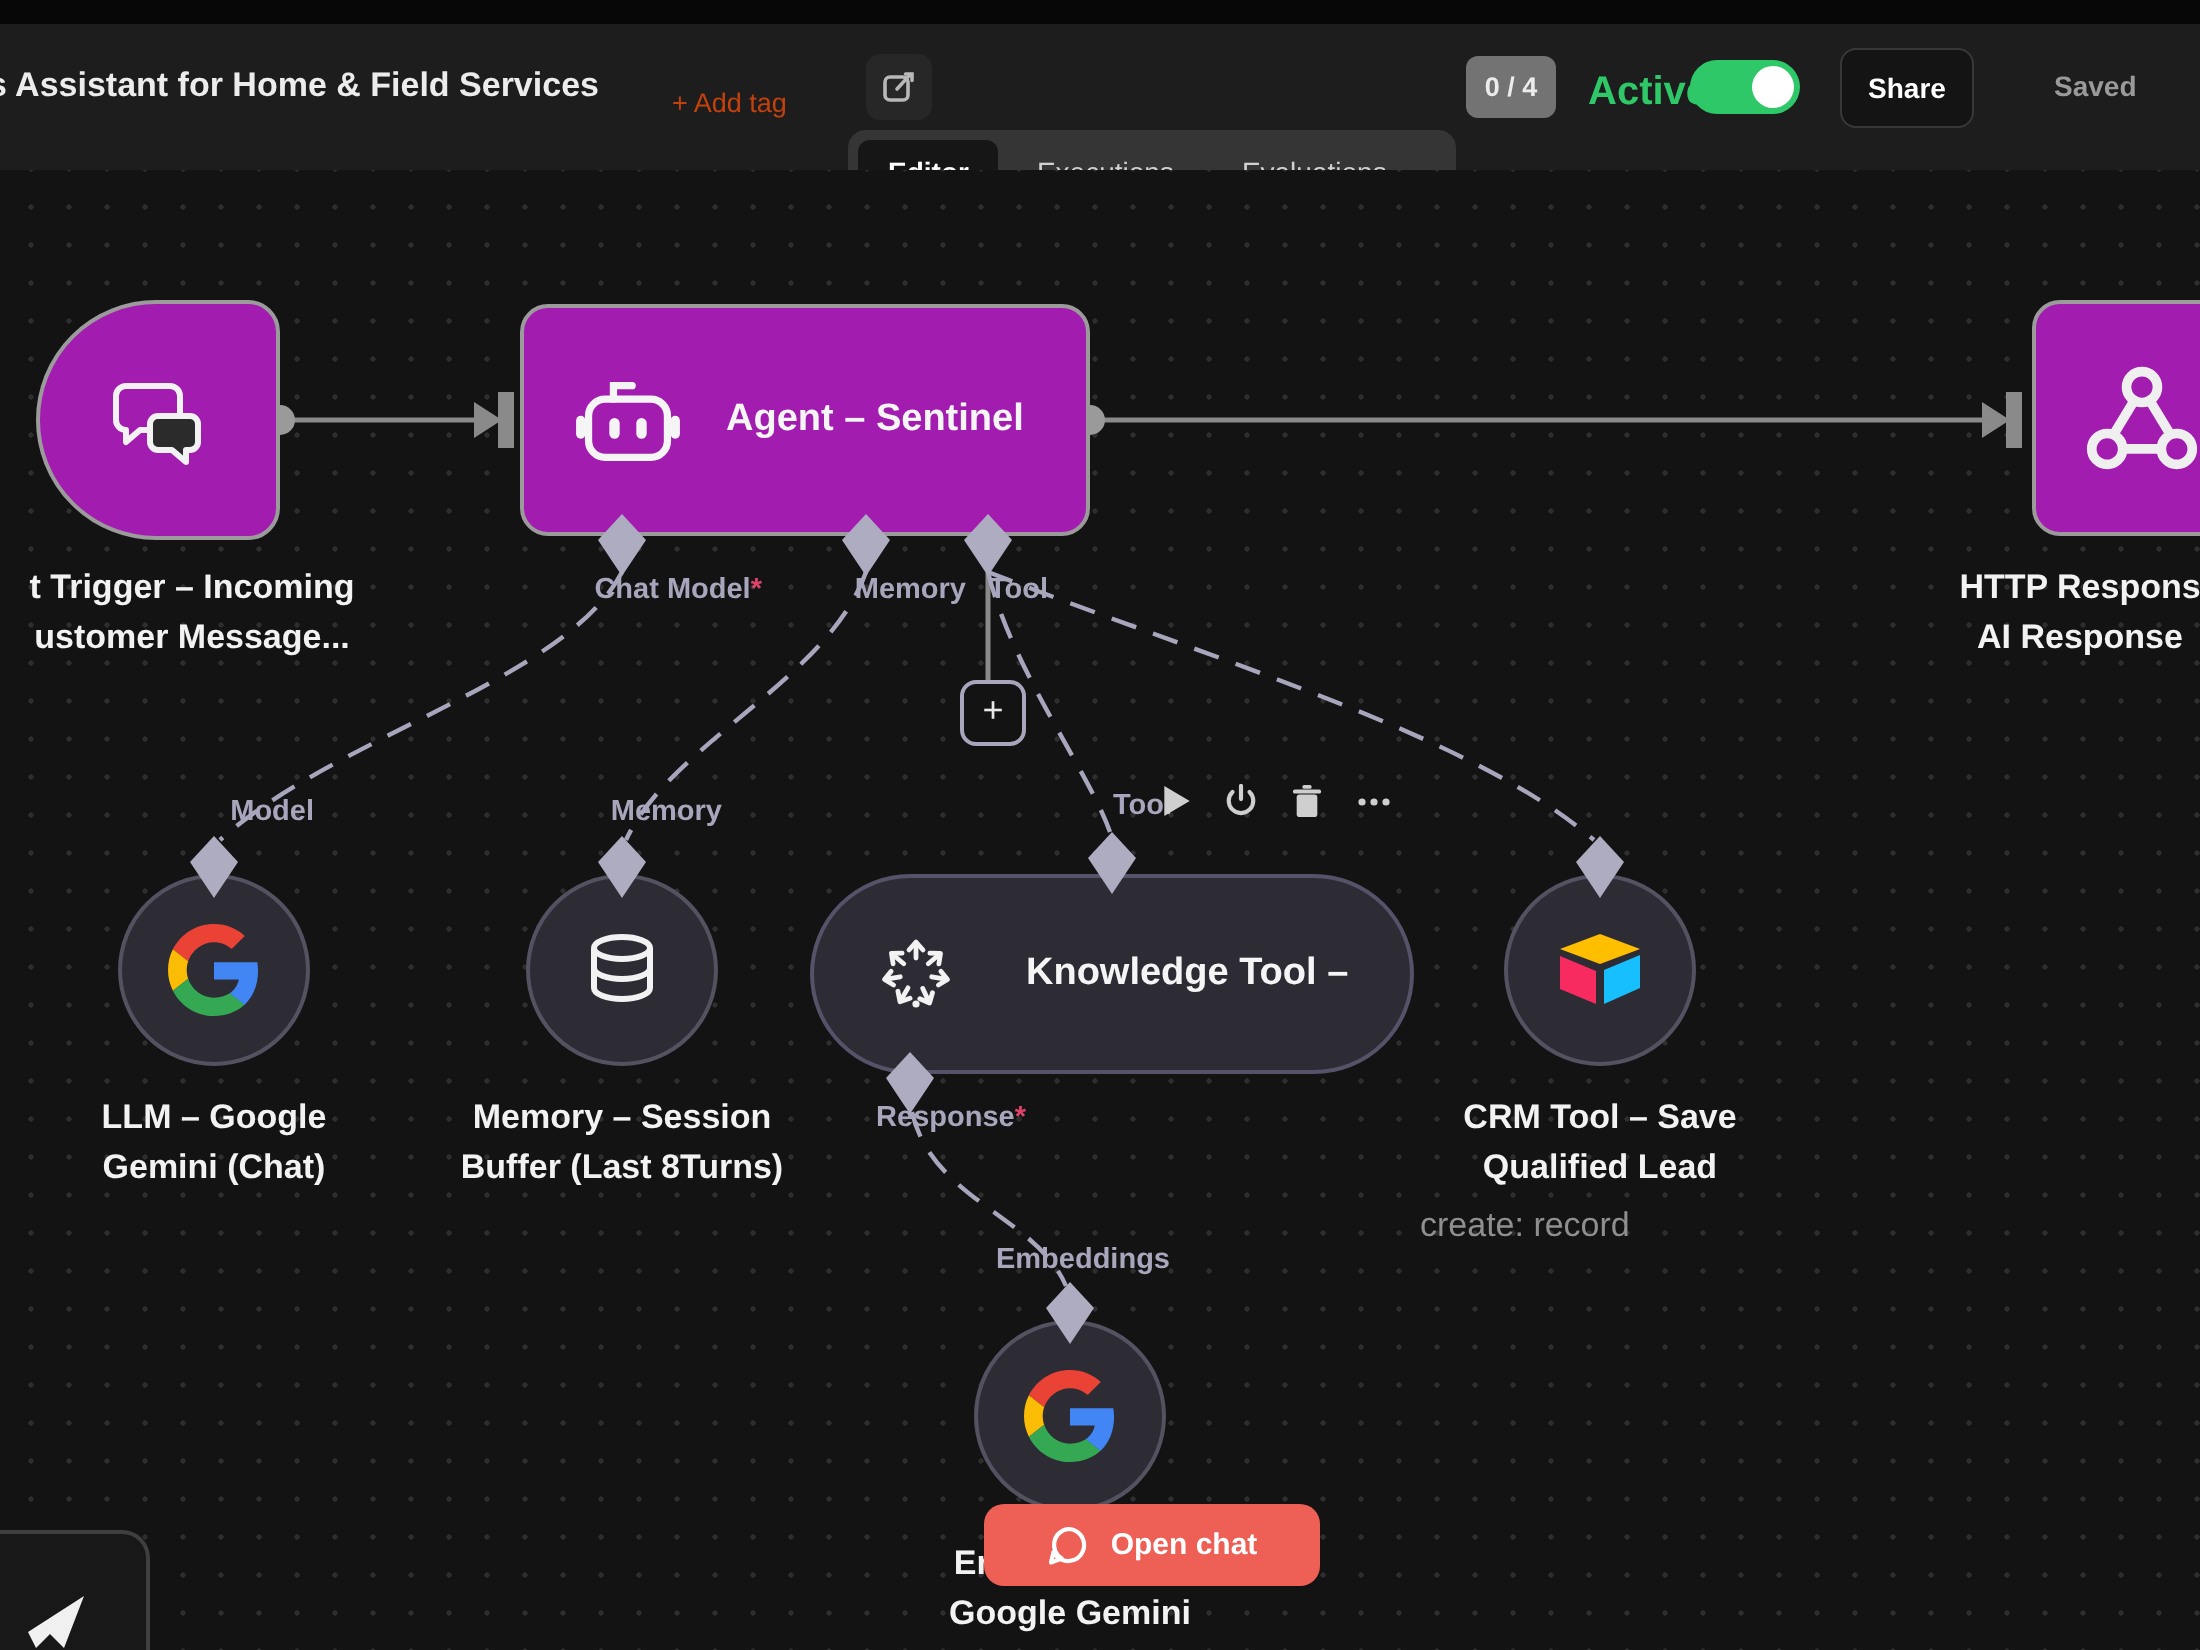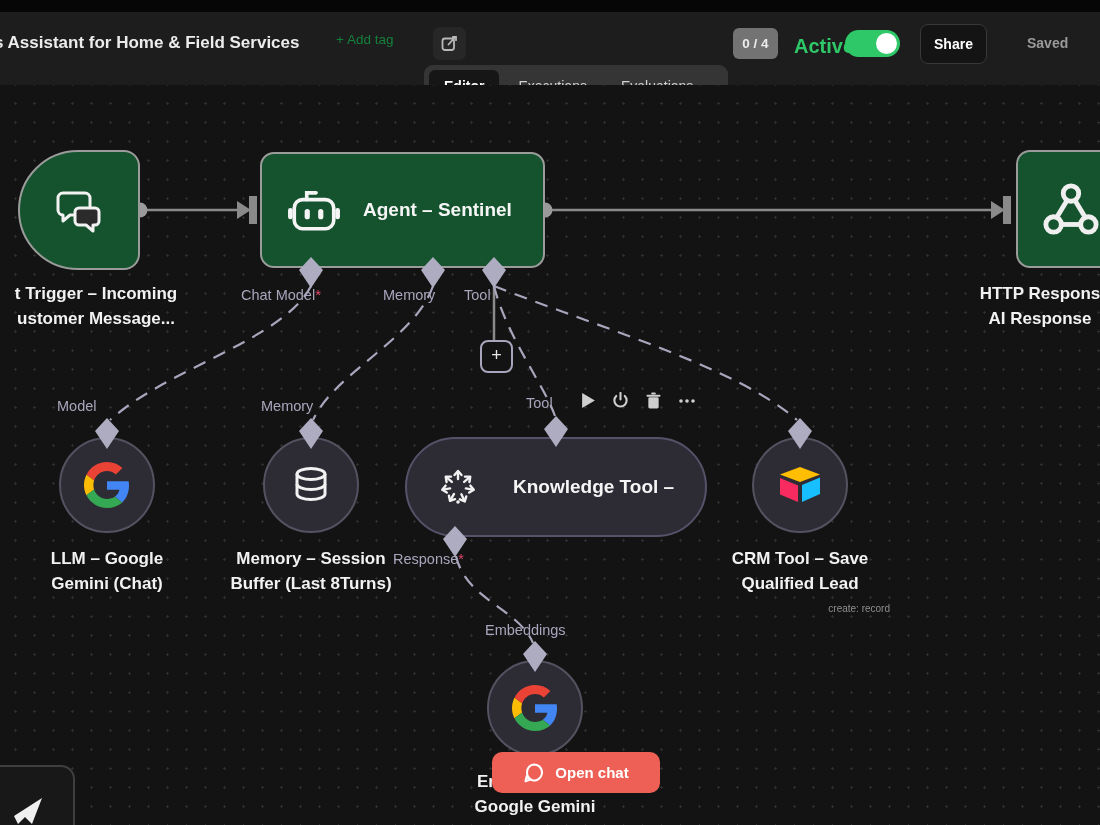--- a/index.html
+++ b/index.html
@@ -4,21 +4,21 @@
 <style>
   html,body{margin:0;padding:0;background:#000;}
   #app{position:relative;width:1100px;height:825px;overflow:hidden;
        font-family:"Liberation Sans", sans-serif;background:#131313;}
   .abs{position:absolute;}
 
   
   #top-strip{left:0;top:0;width:1100px;height:12px;background:#060606;}
   #header{left:0;top:12px;width:1100px;height:73px;background:#1d1d1d;}
   #wf-title{left:-6px;top:33px;font-size:17px;font-weight:700;color:#ececec;white-space:nowrap;}
-  #add-tag{left:336px;top:32px;font-size:13.5px;color:#15803d;}
+  #add-tag{left:336px;top:44px;font-size:13.5px;color:#c2410c;}
   #edit-btn{left:433px;top:27px;width:33px;height:33px;background:#272727;border-radius:7px;
             display:flex;align-items:center;justify-content:center;}
   #counter-badge{left:733px;top:28px;width:45px;height:31px;background:#737373;border-radius:6px;
             color:#ececec;font-weight:700;font-size:13.5px;display:flex;align-items:center;justify-content:center;}
   #active-label{left:794px;top:35px;font-size:20px;font-weight:700;color:#2fc868;}
   #active-toggle{left:845px;top:30px;width:55px;height:27px;border-radius:14px;background:#2fc868;}
   #active-toggle .knob{position:absolute;right:3px;top:3px;width:21px;height:21px;border-radius:50%;background:#fff;}
   #share-btn{left:920px;top:24px;width:65px;height:38px;background:#141414;border:1px solid #383838;
             border-radius:8px;color:#fff;font-weight:700;font-size:14px;
             display:flex;align-items:center;justify-content:center;}
@@ -33,29 +33,29 @@
 
   
   #canvas{left:0;top:85px;width:1100px;height:740px;background:#131313;
           background-image:radial-gradient(circle,#2e2e2e 1.2px,transparent 1.4px);
           background-size:19px 19px;background-position:6px 9px;}
 
   svg.layer{position:absolute;left:0;top:0;width:1100px;height:825px;pointer-events:none;}
   #edges-layer{z-index:1;}
   #ports-layer{z-index:4;}
 
-  .big-node{background:#14532d;border:2.5px solid #9b9b9b;box-sizing:border-box;z-index:2;
+  .big-node{background:#a21caf;border:2.5px solid #9b9b9b;box-sizing:border-box;z-index:2;
             display:flex;align-items:center;}
   .round-node{width:96px;height:96px;border-radius:50%;background:#2d2c35;border:2px solid #545260;
             box-sizing:border-box;display:flex;align-items:center;justify-content:center;z-index:2;}
   .node-title{font-size:19px;font-weight:700;color:#f5f5f5;line-height:26px;}
   .node-label{font-weight:700;font-size:17px;color:#f2f2f2;text-align:center;line-height:25px;z-index:2;}
-  .port-label{color:#a8a6bc;font-size:14.5px;text-align:left;white-space:nowrap;z-index:2;}
+  .port-label{color:#a8a6bc;font-size:14.5px;text-align:right;white-space:nowrap;z-index:2;font-weight:bold;}
   .req{color:#e0446a;}
-  .sub-label{color:#8f8f8f;font-size:10px;text-align:right;z-index:2;}
+  .sub-label{color:#8f8f8f;font-size:17px;text-align:left;z-index:2;}
 
   #plus-btn{left:480px;top:340px;width:29px;height:29px;border-radius:8px;background:#131313;
             border:2px solid #a8a6bc;color:#e8e8e8;font-size:18px;line-height:26px;text-align:center;z-index:3;}
 
   #node-toolbar{left:582px;top:392px;display:flex;align-items:center;gap:17px;z-index:3;}
 
   #open-chat-btn{left:492px;top:752px;width:168px;height:41px;background:#ee6055;border-radius:10px;
             display:flex;align-items:center;justify-content:center;gap:10px;z-index:5;
             color:#fff;font-weight:700;font-size:15px;}
 

